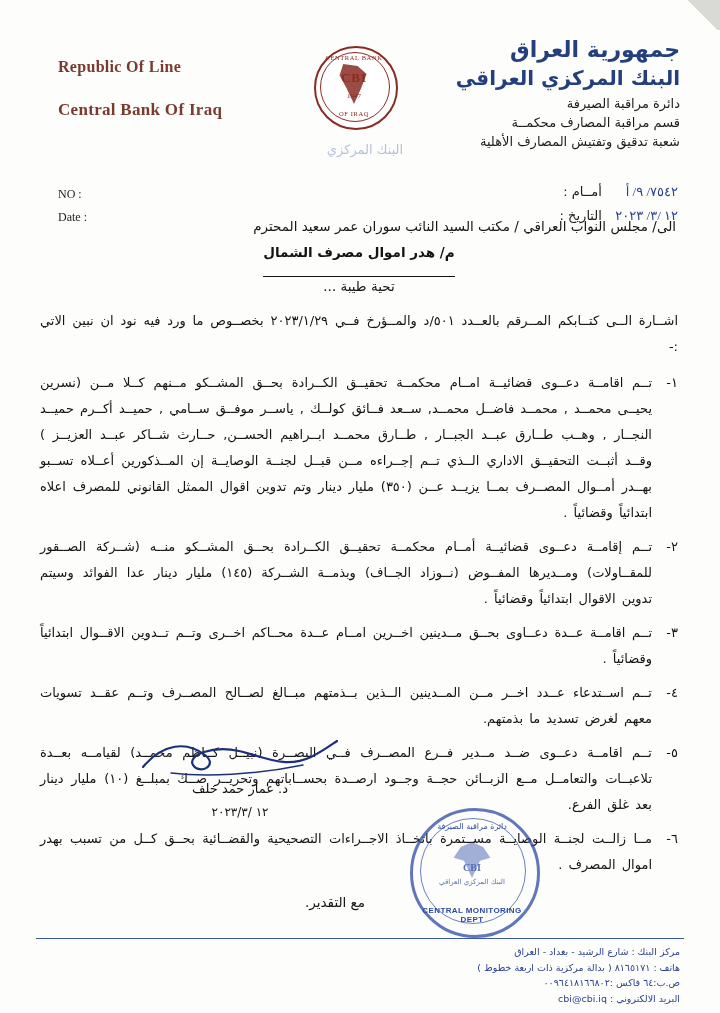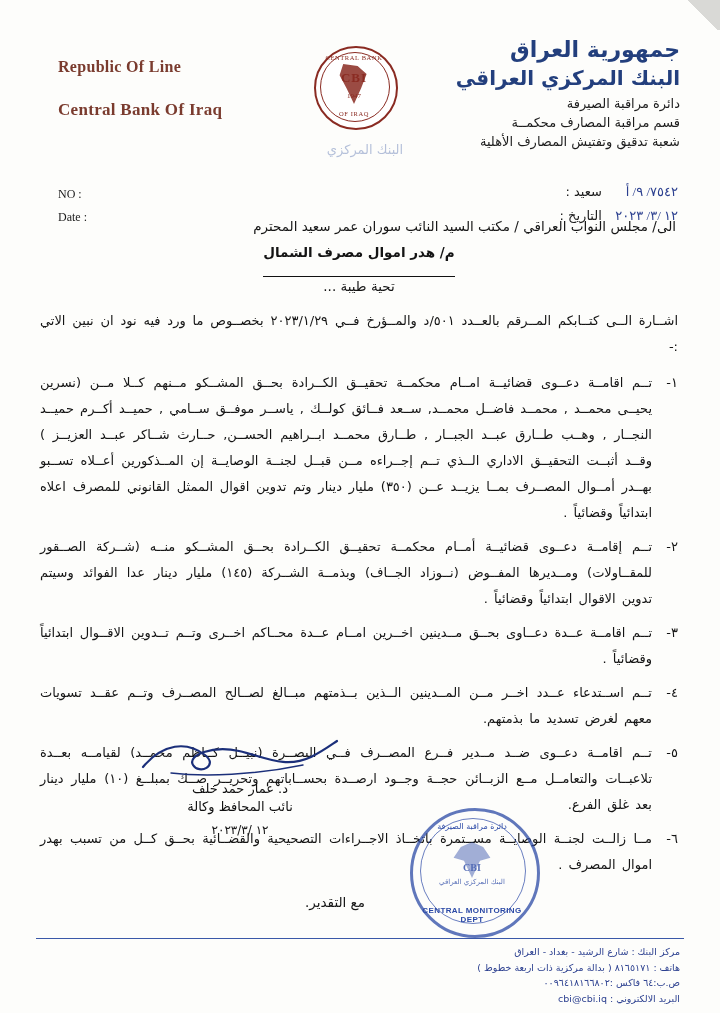--- a/index.html
+++ b/index.html
@@ -281,21 +281,21 @@
   </div>
 
   <div class="meta-left">
     <div>NO :</div>
     <div>Date :</div>
   </div>
 
   <div class="meta-right">
     <div>
       <span class="val">٧٥٤٢/ ٩/ أ</span>
-      <span>سعيد :</span>
+      <span>أمــام :</span>
     </div>
     <div>
       <span class="val">١٢ /٣/ ٢٠٢٣</span>
       <span>التاريخ :</span>
     </div>
   </div>
 
   <div class="body">
     <div class="to-line">الى/ مجلس النواب العراقي / مكتب السيد النائب سوران عمر سعيد المحترم</div>
     <div class="subject">
@@ -335,21 +335,20 @@
   </div>
 
   <div class="sig">
     <div class="scribble">
       <svg width="210" height="46" viewBox="0 0 210 46">
         <path d="M8 32 C 28 8, 52 6, 70 20 C 84 31, 64 40, 58 30 C 52 20, 78 10, 104 16 C 130 22, 150 34, 176 22 C 188 16, 196 10, 202 6" fill="none" stroke="#1b2f7a" stroke-width="2.2" stroke-linecap="round"></path>
         <path d="M36 38 C 70 42, 120 40, 168 30" fill="none" stroke="#1b2f7a" stroke-width="1.4" stroke-linecap="round"></path>
       </svg>
     </div>
     <div class="n1">د. عمار حمد خلف</div>
-    <div class="n2">نائب المحافظ وكالة</div>
     <div class="n3">١٢ /٢٠٢٣/٣</div>
   </div>
 
   <div class="stamp">
     <div class="c1"></div>
     <div class="c2"></div>
     <div class="arc-ar">دائرة مراقبة الصيرفة</div>
     <div class="mid">
       <div class="eagle"></div>
       <div class="cbiS">CBI</div>

